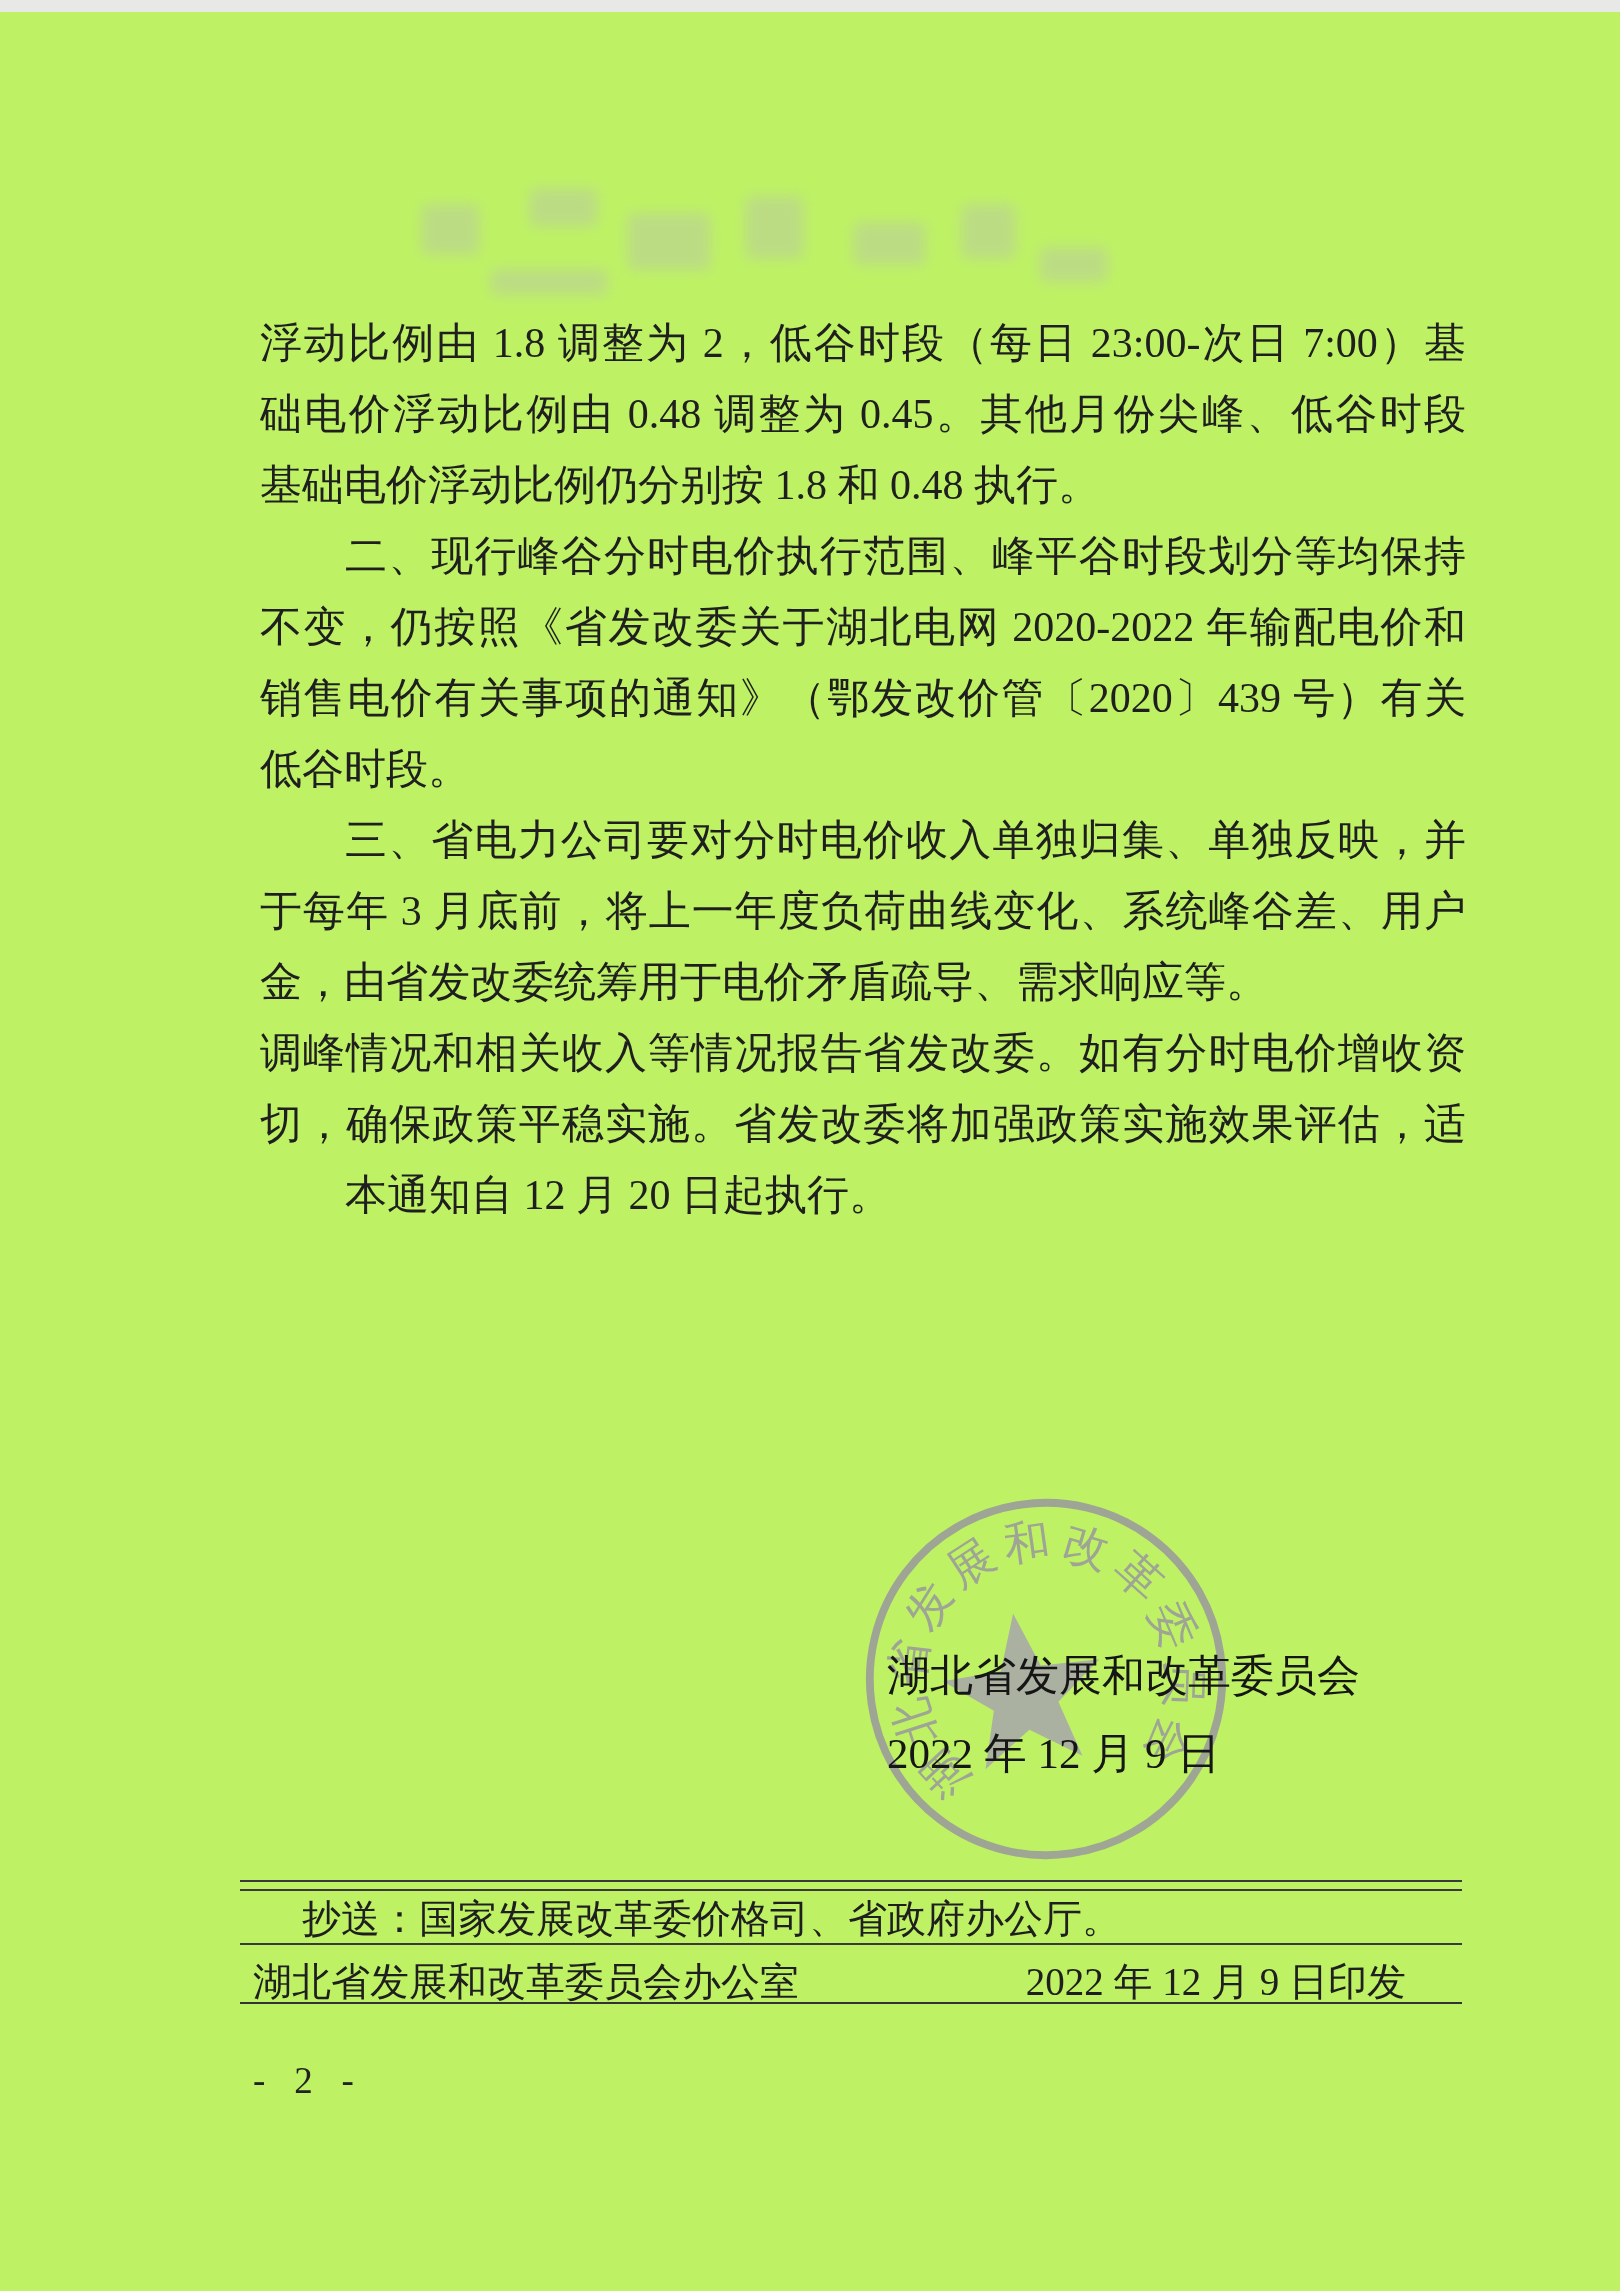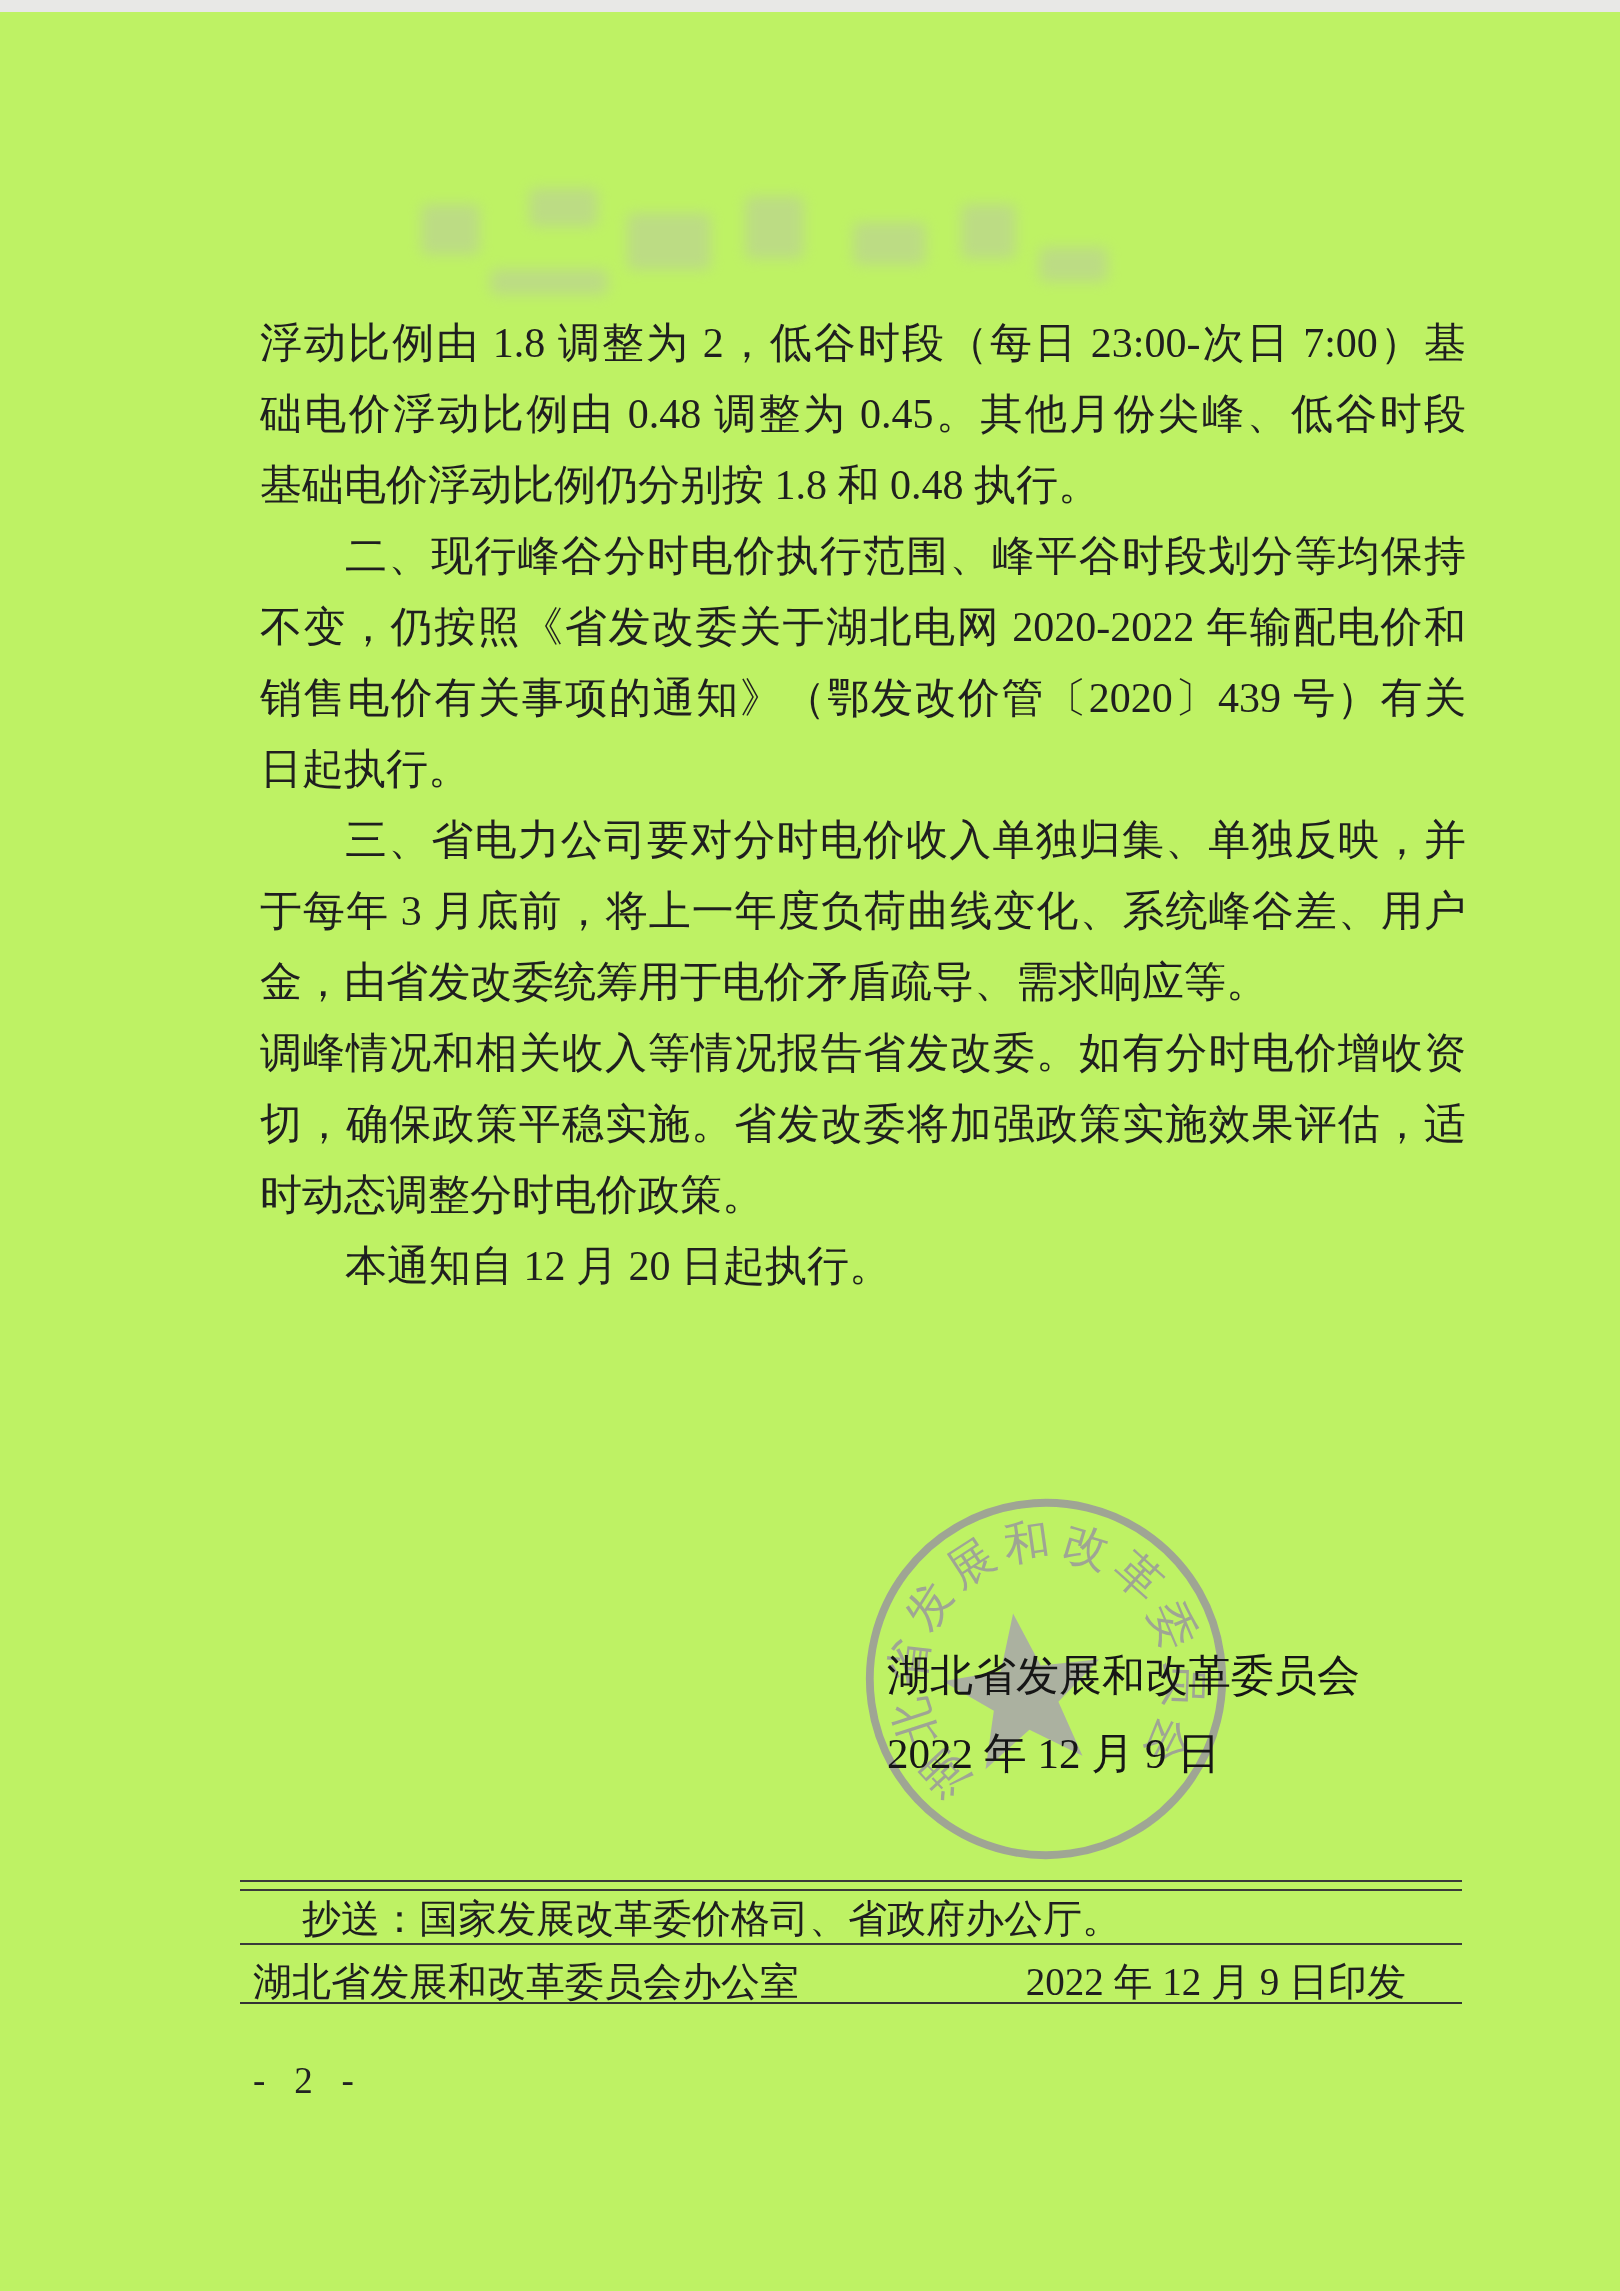--- a/index.html
+++ b/index.html
@@ -82,27 +82,26 @@
   <div class="bleed b7"></div>
   <div class="bleed b8"></div>
 
   <div class="body-text">
     <div class="line fill">浮动比例由 1.8 调整为 2，低谷时段（每日 23:00-次日 7:00）基</div>
     <div class="line fill">础电价浮动比例由 0.48 调整为 0.45。其他月份尖峰、低谷时段</div>
     <div class="line">基础电价浮动比例仍分别按 1.8 和 0.48 执行。</div>
     <div class="line fill indent">二、现行峰谷分时电价执行范围、峰平谷时段划分等均保持</div>
     <div class="line fill">不变，仍按照《省发改委关于湖北电网 2020-2022 年输配电价和</div>
     <div class="line fill">销售电价有关事项的通知》（鄂发改价管〔2020〕439 号）有关</div>
-    <div class="line">日起执行。</div>
+    <div class="line">低谷时段。</div>
     <div class="line fill indent">三、省电力公司要对分时电价收入单独归集、单独反映，并</div>
     <div class="line fill">于每年 3 月底前，将上一年度负荷曲线变化、系统峰谷差、用户</div>
     <div class="line">金，由省发改委统筹用于电价矛盾疏导、需求响应等。</div>
     <div class="line fill">调峰情况和相关收入等情况报告省发改委。如有分时电价增收资</div>
     <div class="line fill">切，确保政策平稳实施。省发改委将加强政策实施效果评估，适</div>
-    <div class="line">时动态调整分时电价政策。</div>
     <div class="line indent">本通知自 12 月 20 日起执行。</div>
   </div>
 
   <div class="seal">
     <svg width="370" height="370" viewBox="-189 -189 378 378">
       <g transform="rotate(-8)" opacity="0.88">
         <circle cx="0" cy="0" r="180" fill="none" stroke="#9b9b9b" stroke-width="8"></circle>
         <polygon points="0,-85 20.6,-28.3 80.8,-26.3 33.3,10.8 50,68.8 0,35 -50,68.8 -33.3,10.8 -80.8,-26.3 -20.6,-28.3" transform="translate(-24,14)" fill="#a9a9a9"></polygon>
         <g font-size="47" fill="#9b9b9b" font-family="Liberation Serif, DejaVu Serif, serif" text-anchor="middle">
           <text transform="translate(-115.5,80.9) rotate(-125)" dominant-baseline="central">湖</text>

